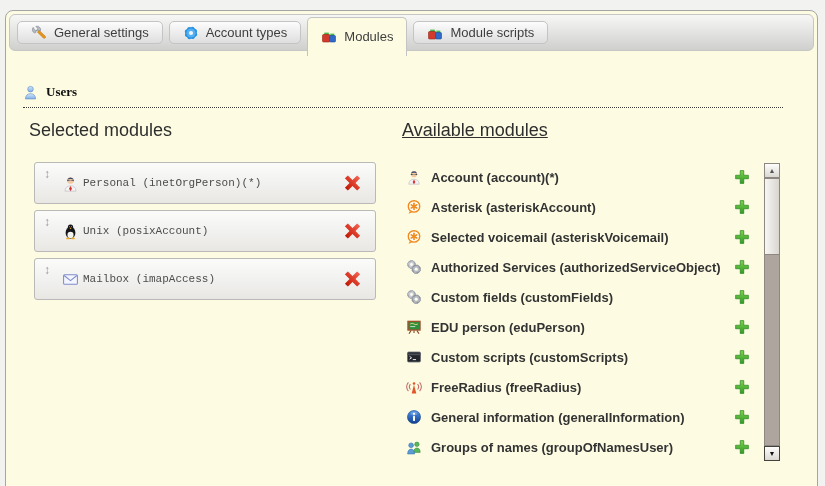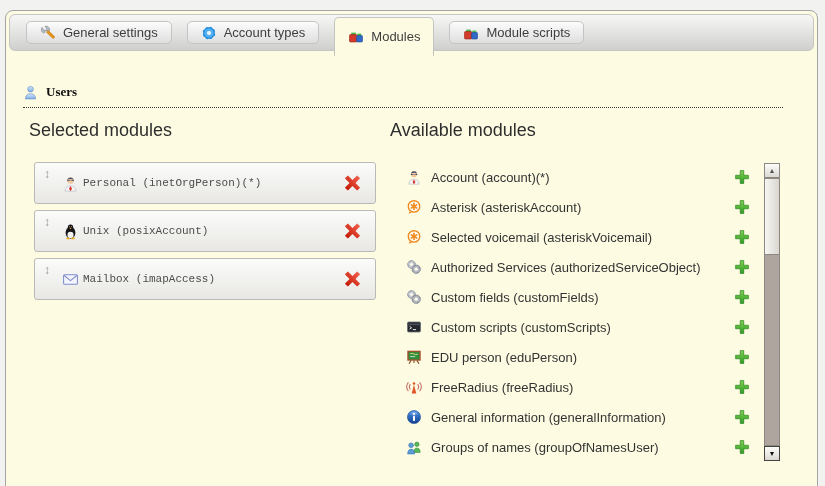--- a/index.html
+++ b/index.html
@@ -22,57 +22,57 @@
     background:linear-gradient(#f7f7f6,#cfcfcd);
     border:1px solid #c6c6c4;
     border-radius:6px;
   }
   .tabs { position:absolute; left:7px; top:0; display:flex; gap:6px; align-items:flex-start; }
   .tab {
     display:flex; align-items:center; gap:7px;
     margin-top:6px; height:23px; padding:4px 13px;
     background:linear-gradient(#fcfcfc,#dedede);
     border:1px solid #c4c4c4; border-radius:5px;
-    font-size:13px; color:#3e3e3e; white-space:nowrap; cursor:pointer;margin-left:9px;
+    font-size:13px; color:#3e3e3e; white-space:nowrap; cursor:pointer;
   }
   .tab.active {
     margin-top:2px; height:39px; padding-top:0;
     background:#fdfce3; border-bottom:none;
     border-radius:5px 5px 0 0; position:relative; z-index:2;
     align-items:flex-end; padding-bottom:12px;
   }
   .tab .ticon { width:16px; height:16px; flex:0 0 16px; }
   
   .users-heading {
     position:absolute; left:17px; top:73px; width:760px;
     display:flex; align-items:center; gap:8px;
     font-size:13px; font-weight:bold; color:#111;
     border-bottom:1px dotted #3a3a3a; padding-bottom:7px;font-family:Liberation Serif, serif;
   }
   .users-heading .hicon { width:15px; height:15px; }
   .col-label { position:absolute; font-size:18px; color:#2e2e2e; }
   .col-label.sel { left:23px; top:109px; }
-  .col-label.avail { left:384px; top:109px; }
+  .col-label.avail { left:396px; top:109px;text-decoration:underline; }
   
   .selected-list { position:absolute; left:28px; top:151px; width:342px; }
   .card {
     position:relative; height:42px; margin-bottom:6px;
     background:linear-gradient(#fbfbfa,#e8e7e4);
     border:1px solid #b9b9b7; border-radius:3px;
     display:flex; align-items:center; cursor:move;
   }
   .card .drag { position:absolute; left:9px; top:5px; font-size:12px; line-height:1; color:#9b9b9b; cursor:grab; }
   .card .micon { width:17px; height:17px; margin-left:27px; flex:0 0 17px; }
   .card .clabel { margin-left:4px; font-size:11px; color:#4d4d4d;font-family:Liberation Mono, monospace; }
   .card .del { position:absolute; right:13px; top:50%; transform:translateY(-50%); width:19px; height:19px; cursor:pointer; }
   
   .available-list { position:absolute; left:400px; top:151px; width:350px; }
   .arow { position:relative; height:30px; display:flex; align-items:center; }
   .arow .micon { width:16px; height:16px; flex:0 0 16px; }
-  .arow .alabel { margin-left:9px; font-size:13px; color:#333; white-space:nowrap; }
+  .arow .alabel { margin-left:9px; font-size:13px; color:#333; white-space:nowrap;font-weight:bold; }
   .arow .add { position:absolute; right:6px; top:50%; transform:translateY(-50%); width:16px; height:16px; cursor:pointer; }
   
   .scrollbar { position:absolute; left:758px; top:152px; width:16px; height:298px; }
   .sb-track { position:absolute; left:0; top:15px; width:16px; height:268px; background:#ada59e; border:1px solid #8d8781; }
   .sb-btn {
     position:absolute; left:0; width:16px; height:15px;
     background:linear-gradient(#fdfdfc,#dbd8d2);
     border:1px solid #8d8781;
     font-size:7px; text-align:center; line-height:13px; color:#555;
     cursor:pointer; user-select:none;
@@ -397,38 +397,38 @@
       <span class="add">
           <svg>
             <use href="#sym-plus"></use>
           </svg>
         </span>
     </div>
 
     <div class="arow">
       <span class="micon">
           <svg>
+            <use href="#sym-chalkboard"></use>
+          </svg>
+        </span>
+      <span class="alabel">EDU person (eduPerson)</span>
+      <span class="add">
+          <svg>
+            <use href="#sym-plus"></use>
+          </svg>
+        </span>
+    </div>
+
+    <div class="arow">
+      <span class="micon">
+          <svg>
             <use href="#sym-terminal"></use>
           </svg>
         </span>
       <span class="alabel">Custom scripts (customScripts)</span>
-      <span class="add">
-          <svg>
-            <use href="#sym-plus"></use>
-          </svg>
-        </span>
-    </div>
-
-    <div class="arow">
-      <span class="micon">
-          <svg>
-            <use href="#sym-chalkboard"></use>
-          </svg>
-        </span>
-      <span class="alabel">EDU person (eduPerson)</span>
       <span class="add">
           <svg>
             <use href="#sym-plus"></use>
           </svg>
         </span>
     </div>
 
     <div class="arow">
       <span class="micon">
           <svg>

